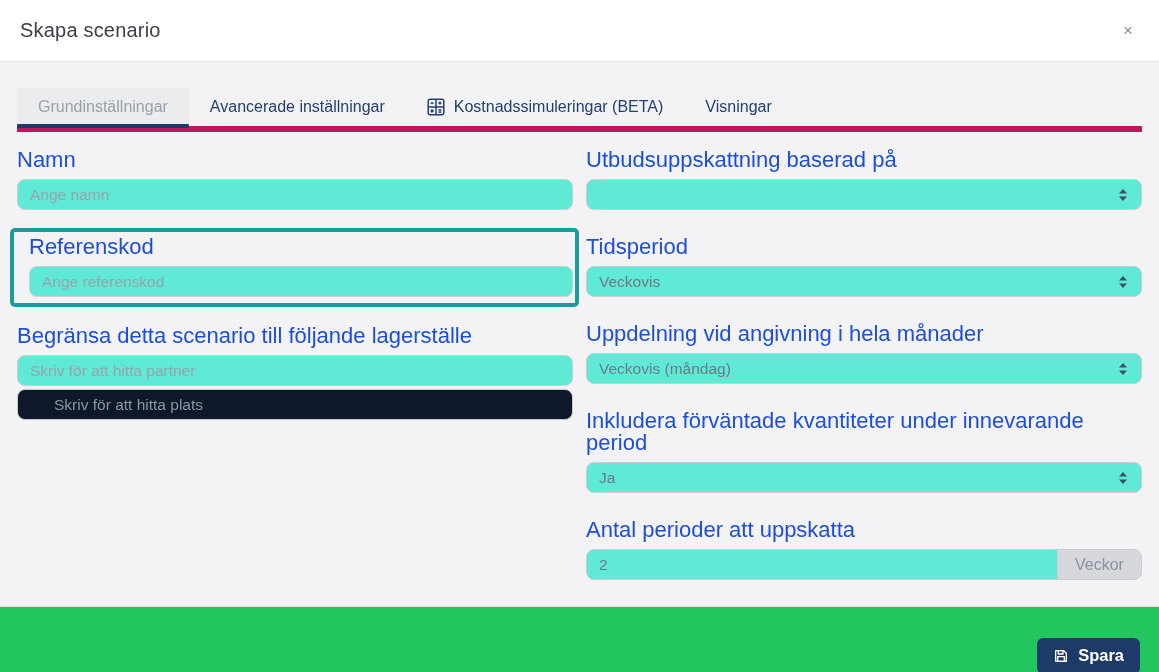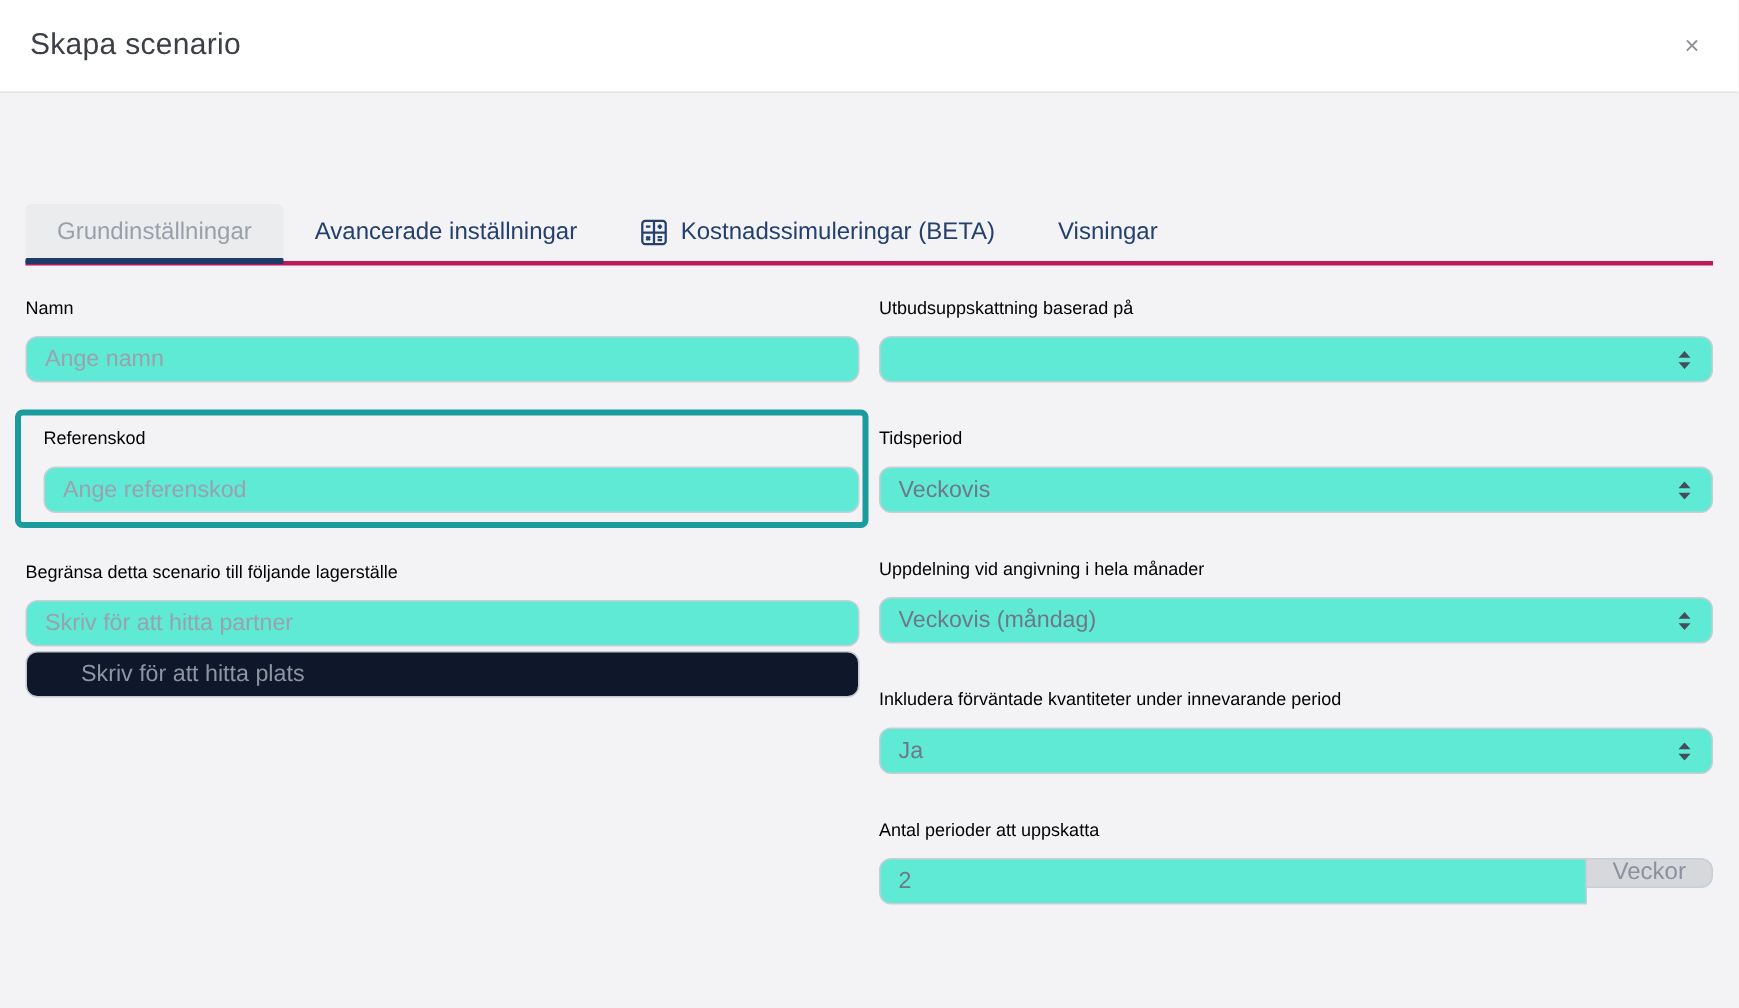--- a/index.html
+++ b/index.html
@@ -3,21 +3,21 @@
 <meta charset="utf-8">
 <style>
   * { box-sizing: border-box; }
   html, body { margin: 0; padding: 0; }
   body {
     width: 1159px; height: 672px;
     background: #f3f3f5;
     font-family: "Liberation Sans", "DejaVu Sans", sans-serif;
     overflow: hidden;
   }
-  .modal { width: 1159px; height: 672px; display: flex; flex-direction: column; gap: 48px; }
+  .modal { width: 1159px; height: 672px; display: flex; flex-direction: column; }
 
   
   .modal-header {
     background: #ffffff;
     height: 62px; flex: 0 0 62px;
     display: flex; align-items: center; justify-content: space-between;
     padding: 0 20px;
     border-bottom: 1px solid #e2e3e7;
   }
   .modal-title { font-size: 20px; font-weight: 400; color: #3c3e48; margin: 0; letter-spacing: 0.2px; }
@@ -26,21 +26,21 @@
     color: #8f9097; font-size: 17px; line-height: 1; padding: 4px 6px;
   }
 
   
   .modal-body { flex: 1 1 auto; background: #f3f3f5; }
 
   
   .tabs {
     display: flex; align-items: flex-start;
     margin: 26px 17px 0 17px;
-    border-bottom: 3px solid #be185d;
+    border-bottom: 6px solid #be185d;
   }
   .tab {
     display: flex; align-items: center; gap: 9px;
     padding: 0 21px; height: 38px;
     font-size: 16px; color: #24406f;
     cursor: pointer; position: relative; white-space: nowrap;
   }
   .tab.active {
     background: #ebecee; color: #9aa0ab;
     border-radius: 4px 4px 0 0;
@@ -52,21 +52,21 @@
   .tab .tab-icon { display: inline-flex; }
 
   
   .form-grid {
     display: grid; grid-template-columns: 1fr 1fr;
     column-gap: 13px;
     padding: 17px 17px 0 17px;
   }
   .field { margin-bottom: 26px; }
   .field-label {
-    display: block; font-size: 12px; color: #000000;
+    display: block; font-size: 22px; color: #1d4ed8;
     margin-bottom: 8px; line-height: 22px;
   }
   .control {
     width: 100%; height: 31px;
     border: 1px solid #c9cdd5; border-radius: 8px;
     background: #5eead4;
     font-size: 15.5px; color: #6f7889;
     padding: 0 12px;
     font-family: inherit;
   }
@@ -93,21 +93,21 @@
   .select-value { flex: 1 1 auto; overflow: hidden; white-space: nowrap; }
   .select-arrows { position: absolute; right: 13px; top: 50%; transform: translateY(-50%); display: flex; }
 
   
   .input-group { display: flex; }
   .input-group input { flex: 1 1 auto; border-radius: 8px 0 0 8px; }
   .input-addon {
     flex: 0 0 85px; margin-left: -1px;
     border: 1px solid #c9cdd5; border-radius: 0 8px 8px 0;
     background: #d7d8dc; color: #8b919f;
-    font-size: 16px; height: 20px;
+    font-size: 16px; height: 31px;
     display: flex; align-items: center; justify-content: center;
   }
 
   
   .modal-footer {
     flex: 0 0 77px;
     border-top: 1px solid #e0e1e5;
     background: #22c55e;
     display: flex; justify-content: flex-end; align-items: center;
     padding: 21px 19px 0 19px;

